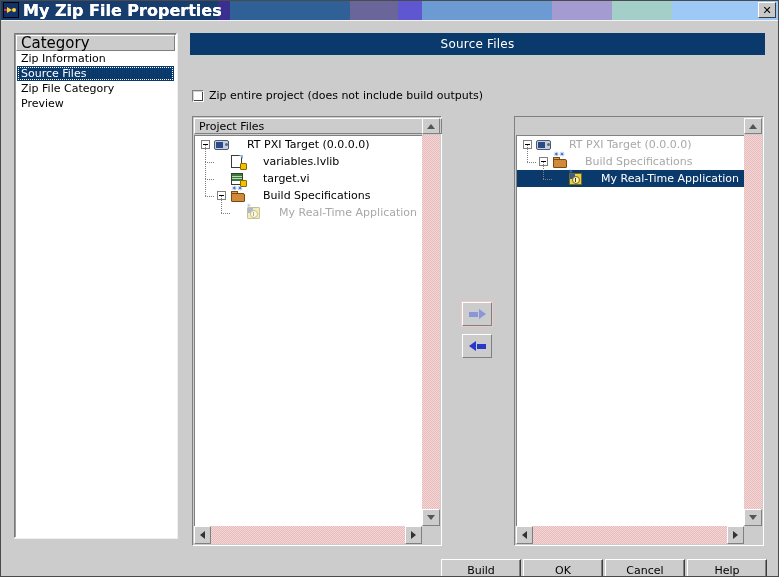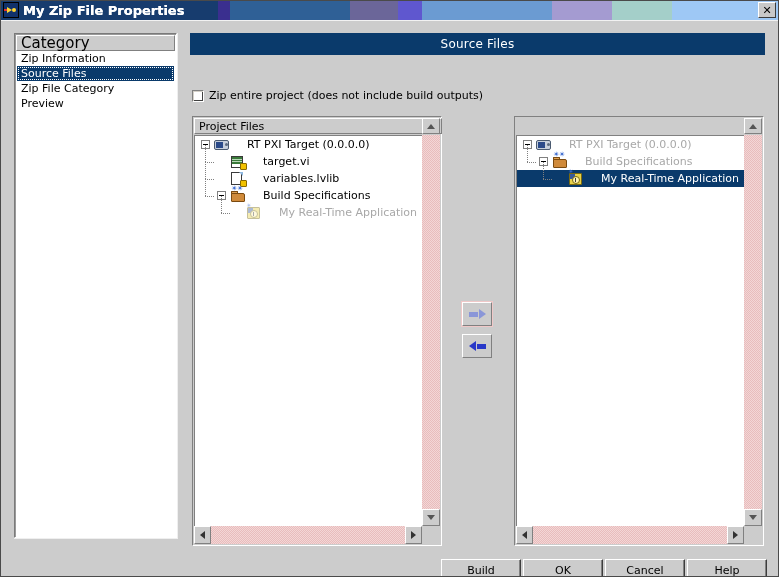--- a/index.html
+++ b/index.html
@@ -64,21 +64,21 @@
     border-radius: 50%;
   }
   #tb-icon .lv-pin-l {
     position: absolute;
     left: 0px; top: 6px;
     width: 3px; height: 2px;
     background: #e03030;
   }
   #title-text {
     color: #ffffff;
-    font-size: 13px;
+    font-size: 16px;
     font-weight: bold;
     white-space: nowrap;
     text-shadow: 0 0 0 #fff;
   }
   #tb-close {
     position: absolute;
     right: 3px; top: 2px;
     width: 18px; height: 16px;
     background: #c8c8c8;
     border-top: 1px solid #ffffff;
@@ -669,37 +669,37 @@
           <span style="width: 4px; flex: 0 0 auto;"></span>
           <span class="ico ico-target">
             <span class="body"></span>
             <span class="screen"></span>
             <span class="knob"></span>
           </span>
           <span class="tlabel">RT PXI Target (0.0.0.0)</span>
         </div>
         <div class="trow" style="padding-left: 22px;">
           <span style="width: 13px; flex: 0 0 auto;"></span>
+          <span class="ico ico-lib">
+            <span class="page"></span>
+            <span class="fold"></span>
+            <span class="badge"></span>
+          </span>
+          <span class="tlabel">variables.lvlib</span>
+        </div>
+        <div class="trow" style="padding-left: 22px;">
+          <span style="width: 13px; flex: 0 0 auto;"></span>
           <span class="ico ico-vi">
             <span class="page"></span>
             <span class="grid"></span>
             <span class="gridline" style="top:4px"></span>
             <span class="gridline" style="top:6px"></span>
             <span class="badge"></span>
           </span>
           <span class="tlabel">target.vi</span>
-        </div>
-        <div class="trow" style="padding-left: 22px;">
-          <span style="width: 13px; flex: 0 0 auto;"></span>
-          <span class="ico ico-lib">
-            <span class="page"></span>
-            <span class="fold"></span>
-            <span class="badge"></span>
-          </span>
-          <span class="tlabel">variables.lvlib</span>
         </div>
         <div class="trow" style="padding-left: 22px;">
           <span class="expander"></span>
           <span style="width: 4px; flex: 0 0 auto;"></span>
           <span class="ico ico-build">
             <span class="spark">✴✴</span>
             <span class="lip"></span>
             <span class="folder"></span>
           </span>
           <span class="tlabel">Build Specifications</span>

